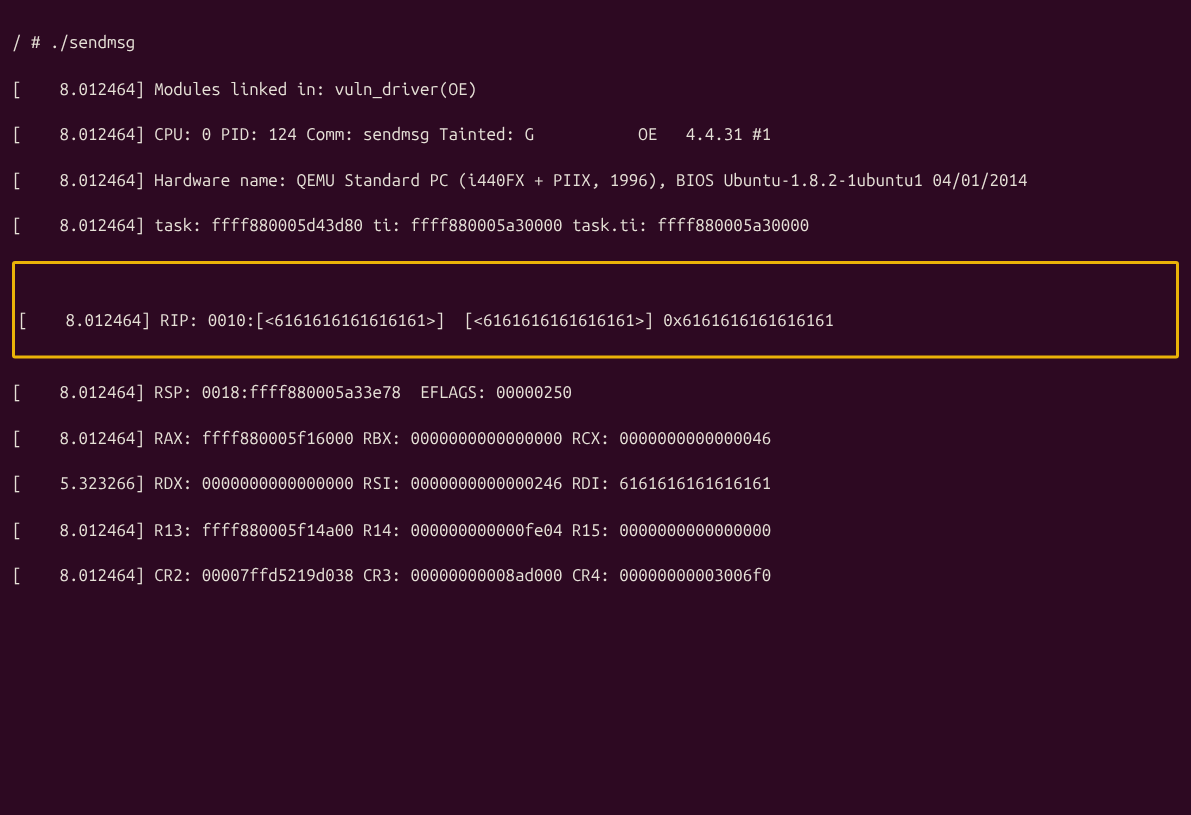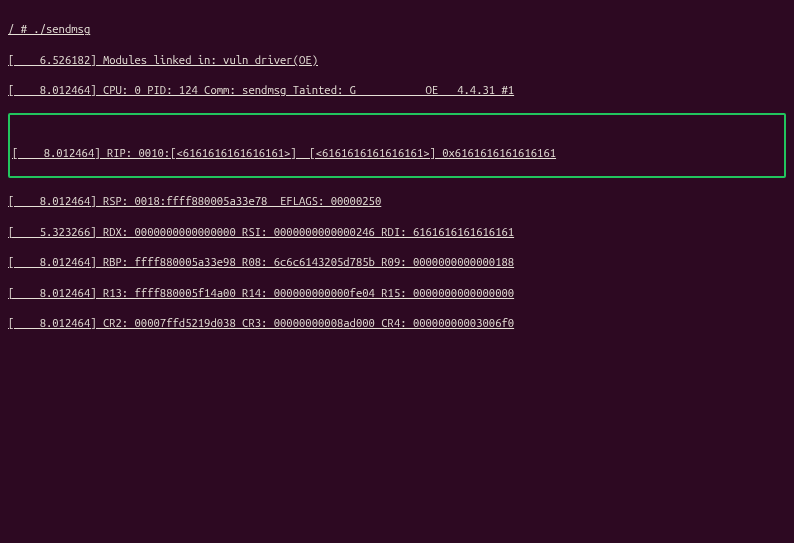--- a/index.html
+++ b/index.html
@@ -13,43 +13,44 @@
     width: 794px;
     height: 543px;
     overflow: hidden;
   }
   .terminal {
     padding: 6px 8px;
     white-space: pre;
   }
   .line {
     white-space: pre;
-    text-decoration: underline;
   }
   .highlight-box {
-    border: 2px solid #22c55e;
+    border: 2px solid #eab308;
     border-radius: 2px;
     padding: 0 2px;
     margin: 0;
     display: block;
   }
 </style>
 </head>
 <body>
 
 <div class="terminal">
 <div class="line">/ # ./sendmsg</div>
-<div class="line">[    6.526182] Modules linked in: vuln_driver(OE)</div>
+<div class="line">[    8.012464] Modules linked in: vuln_driver(OE)</div>
 <div class="line">[    8.012464] CPU: 0 PID: 124 Comm: sendmsg Tainted: G           OE   4.4.31 #1</div>
+<div class="line">[    8.012464] Hardware name: QEMU Standard PC (i440FX + PIIX, 1996), BIOS Ubuntu-1.8.2-1ubuntu1 04/01/2014</div>
+<div class="line">[    8.012464] task: ffff880005d43d80 ti: ffff880005a30000 task.ti: ffff880005a30000</div>
 <div class="highlight-box">
   <div class="line">[    8.012464] RIP: 0010:[&lt;6161616161616161&gt;]  [&lt;6161616161616161&gt;] 0x6161616161616161</div>
 </div>
 <div class="line">[    8.012464] RSP: 0018:ffff880005a33e78  EFLAGS: 00000250</div>
+<div class="line">[    8.012464] RAX: ffff880005f16000 RBX: 0000000000000000 RCX: 0000000000000046</div>
 <div class="line">[    5.323266] RDX: 0000000000000000 RSI: 0000000000000246 RDI: 6161616161616161</div>
-<div class="line">[    8.012464] RBP: ffff880005a33e98 R08: 6c6c6143205d785b R09: 0000000000000188</div>
 <div class="line">[    8.012464] R13: ffff880005f14a00 R14: 000000000000fe04 R15: 0000000000000000</div>
 <div class="line">[    8.012464] CR2: 00007ffd5219d038 CR3: 00000000008ad000 CR4: 00000000003006f0</div>
 
 
 
 
 
 
 
 

